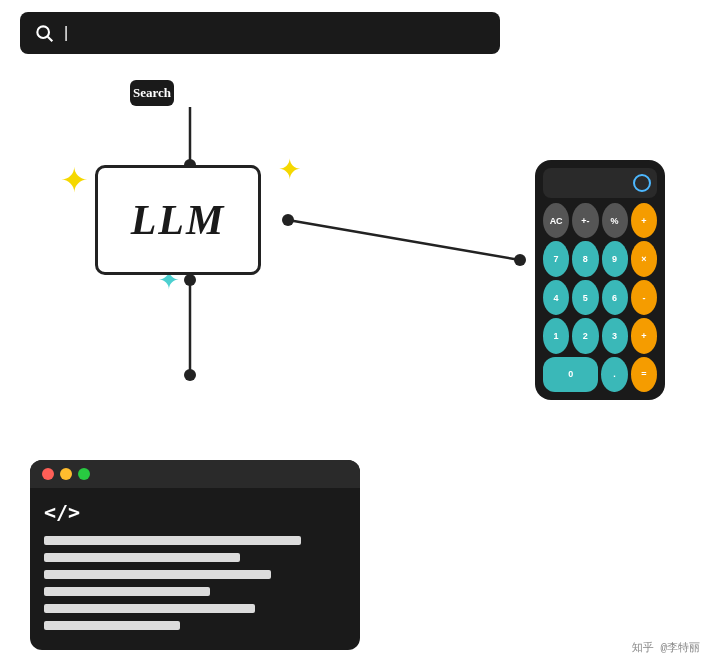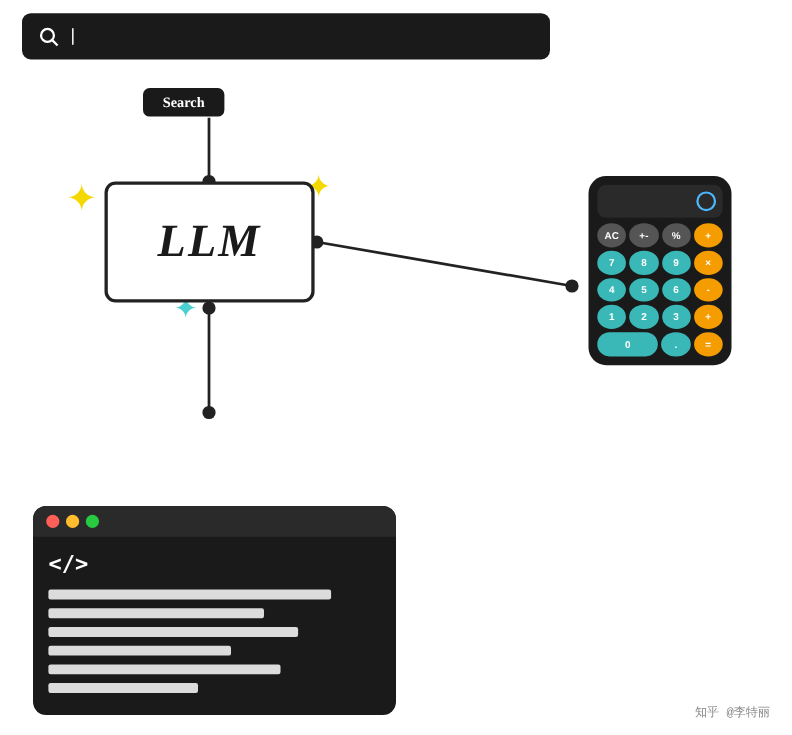--- a/index.html
+++ b/index.html
@@ -59,31 +59,31 @@
 
     
     .search-label {
       position: absolute;
       top: 15px;
       left: 130px;
       background: #1a1a1a;
       color: #ffffff;
       font-size: 13px;
       font-weight: 600;
-      padding: 5px 18px;
+      padding: 5px 3px;
       border-radius: 6px;
       font-family: 'Georgia', serif;
     }
 
     
     .llm-box {
       position: absolute;
       top: 100px;
       left: 95px;
-      width: 191px;
+      width: 166px;
       height: 110px;
       border: 3px solid #222;
       border-radius: 10px;
       background: #fff;
       display: flex;
       align-items: center;
       justify-content: center;
     }
 
     .llm-text {
@@ -131,21 +131,21 @@
       height: 100%;
       pointer-events: none;
     }
 
     
     .calculator {
       position: absolute;
       top: 95px;
       right: 55px;
       width: 130px;
-      height: 172px;
+      height: 240px;
       background: #1a1a1a;
       border-radius: 16px;
       padding: 8px;
       display: flex;
       flex-direction: column;
       gap: 5px;
     }
 
     .calc-display {
       background: #2a2a2a;

